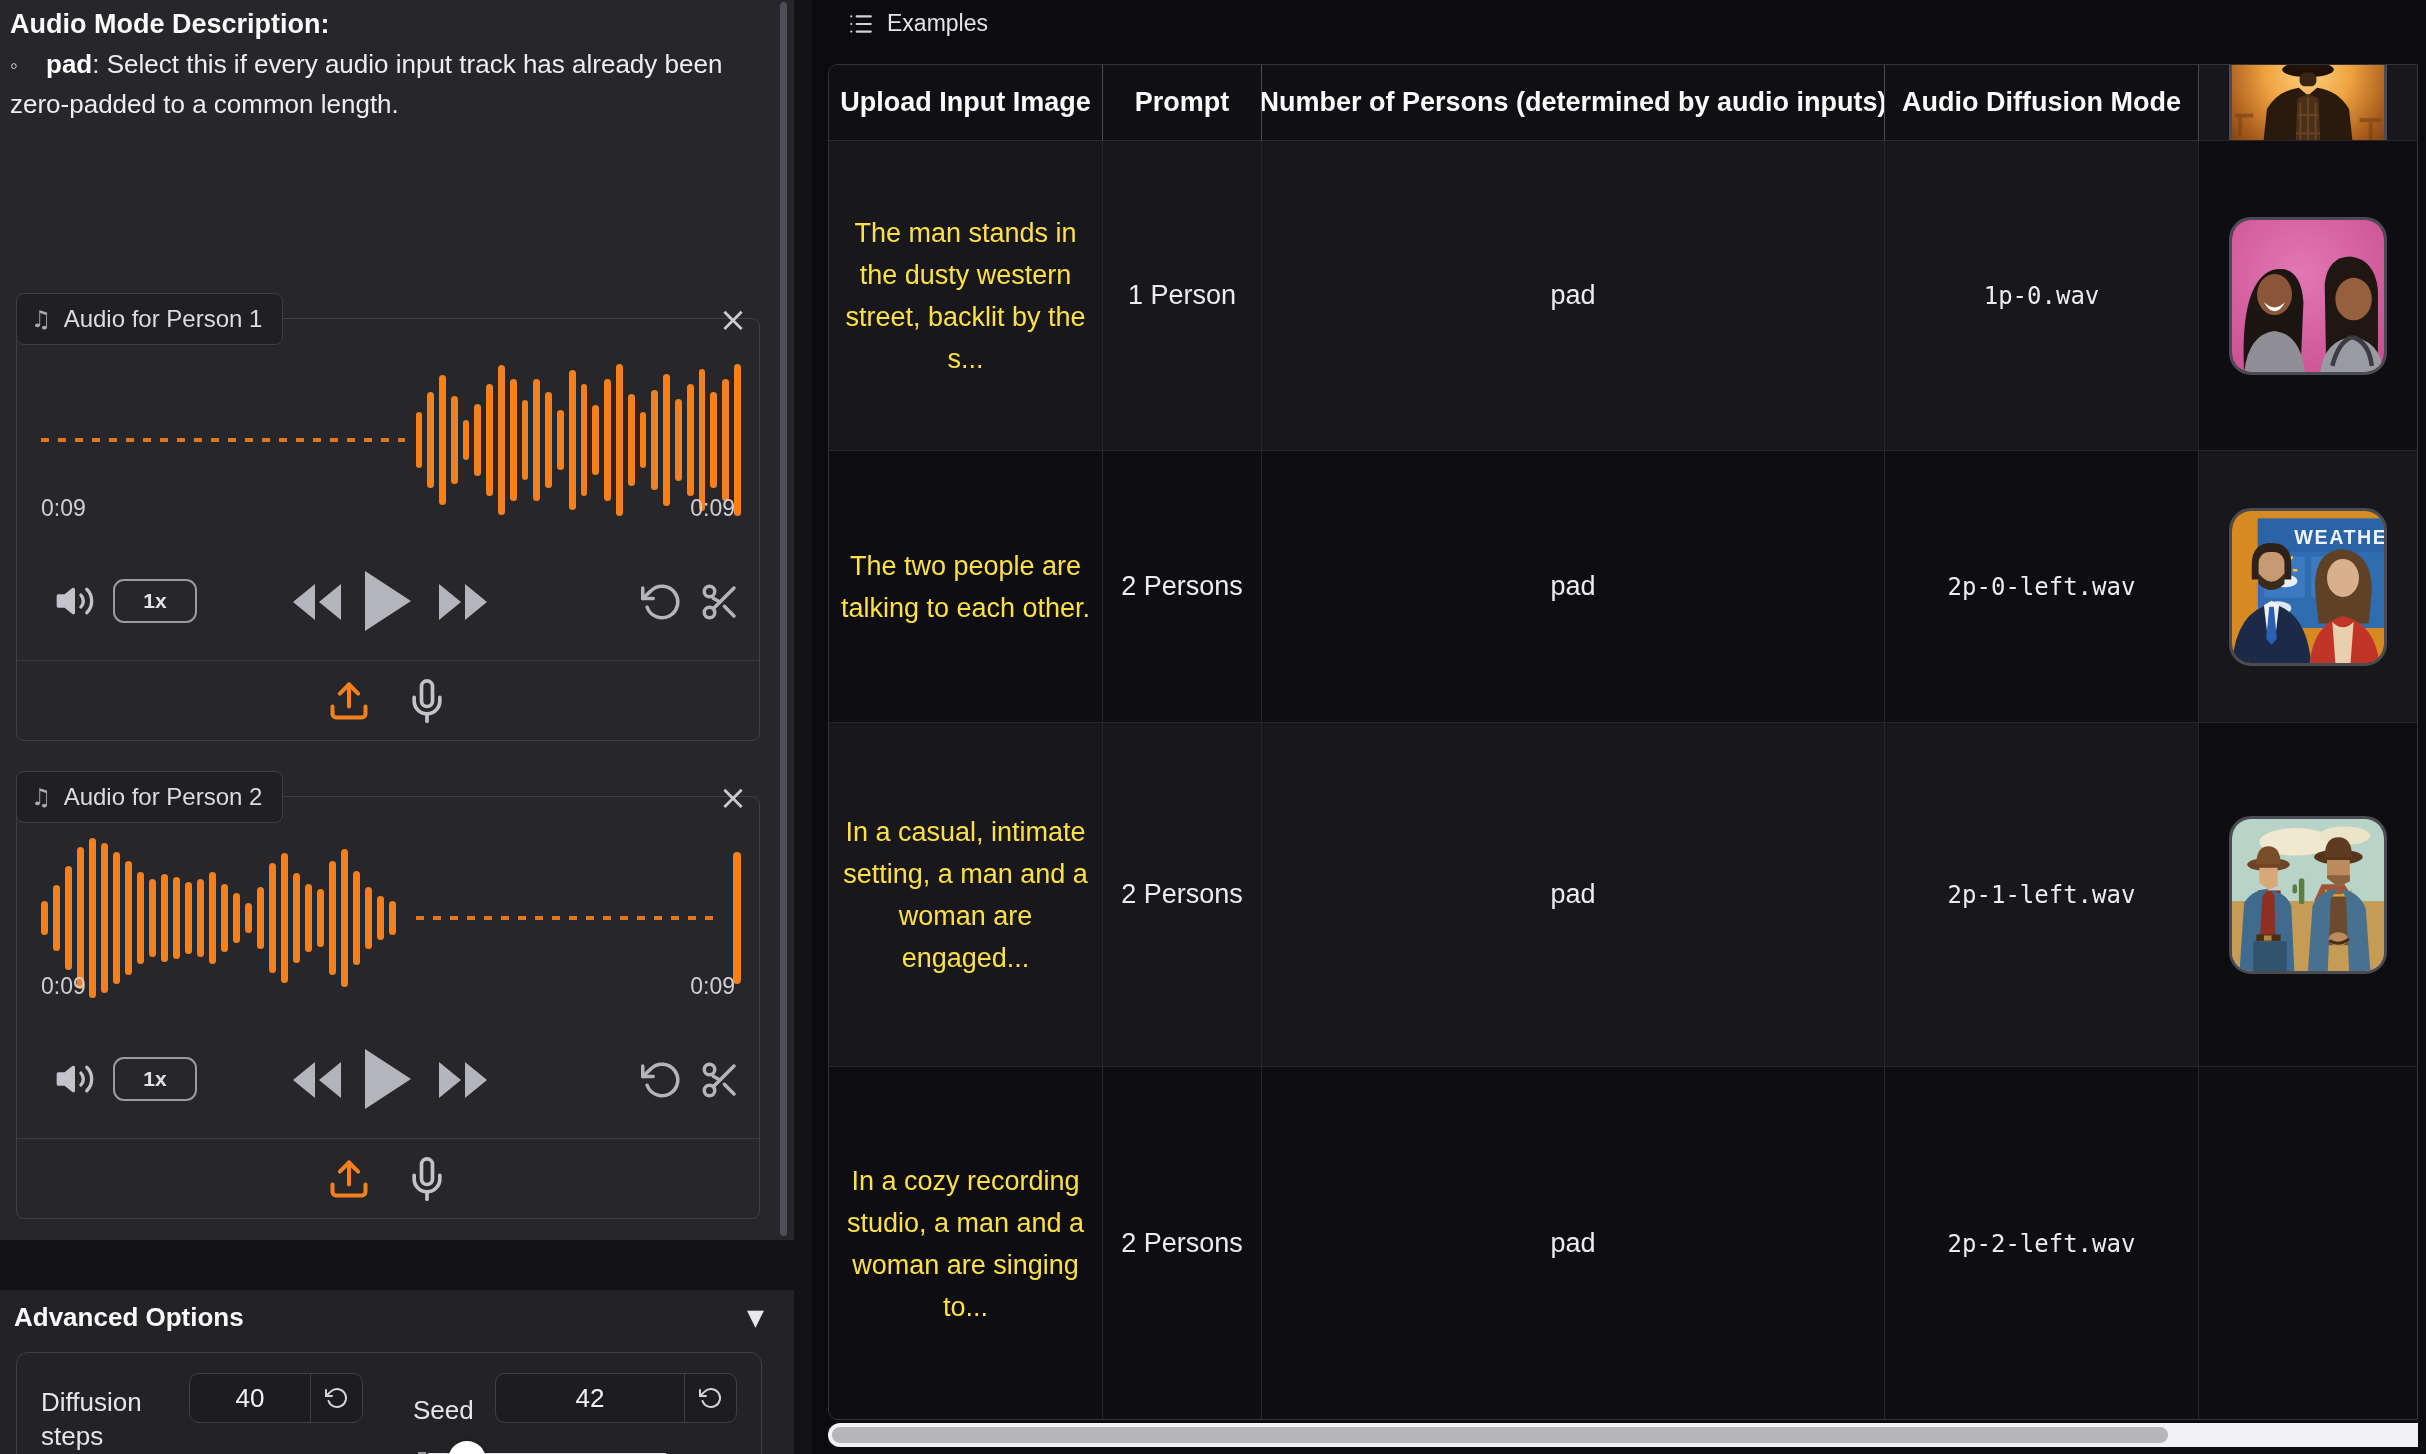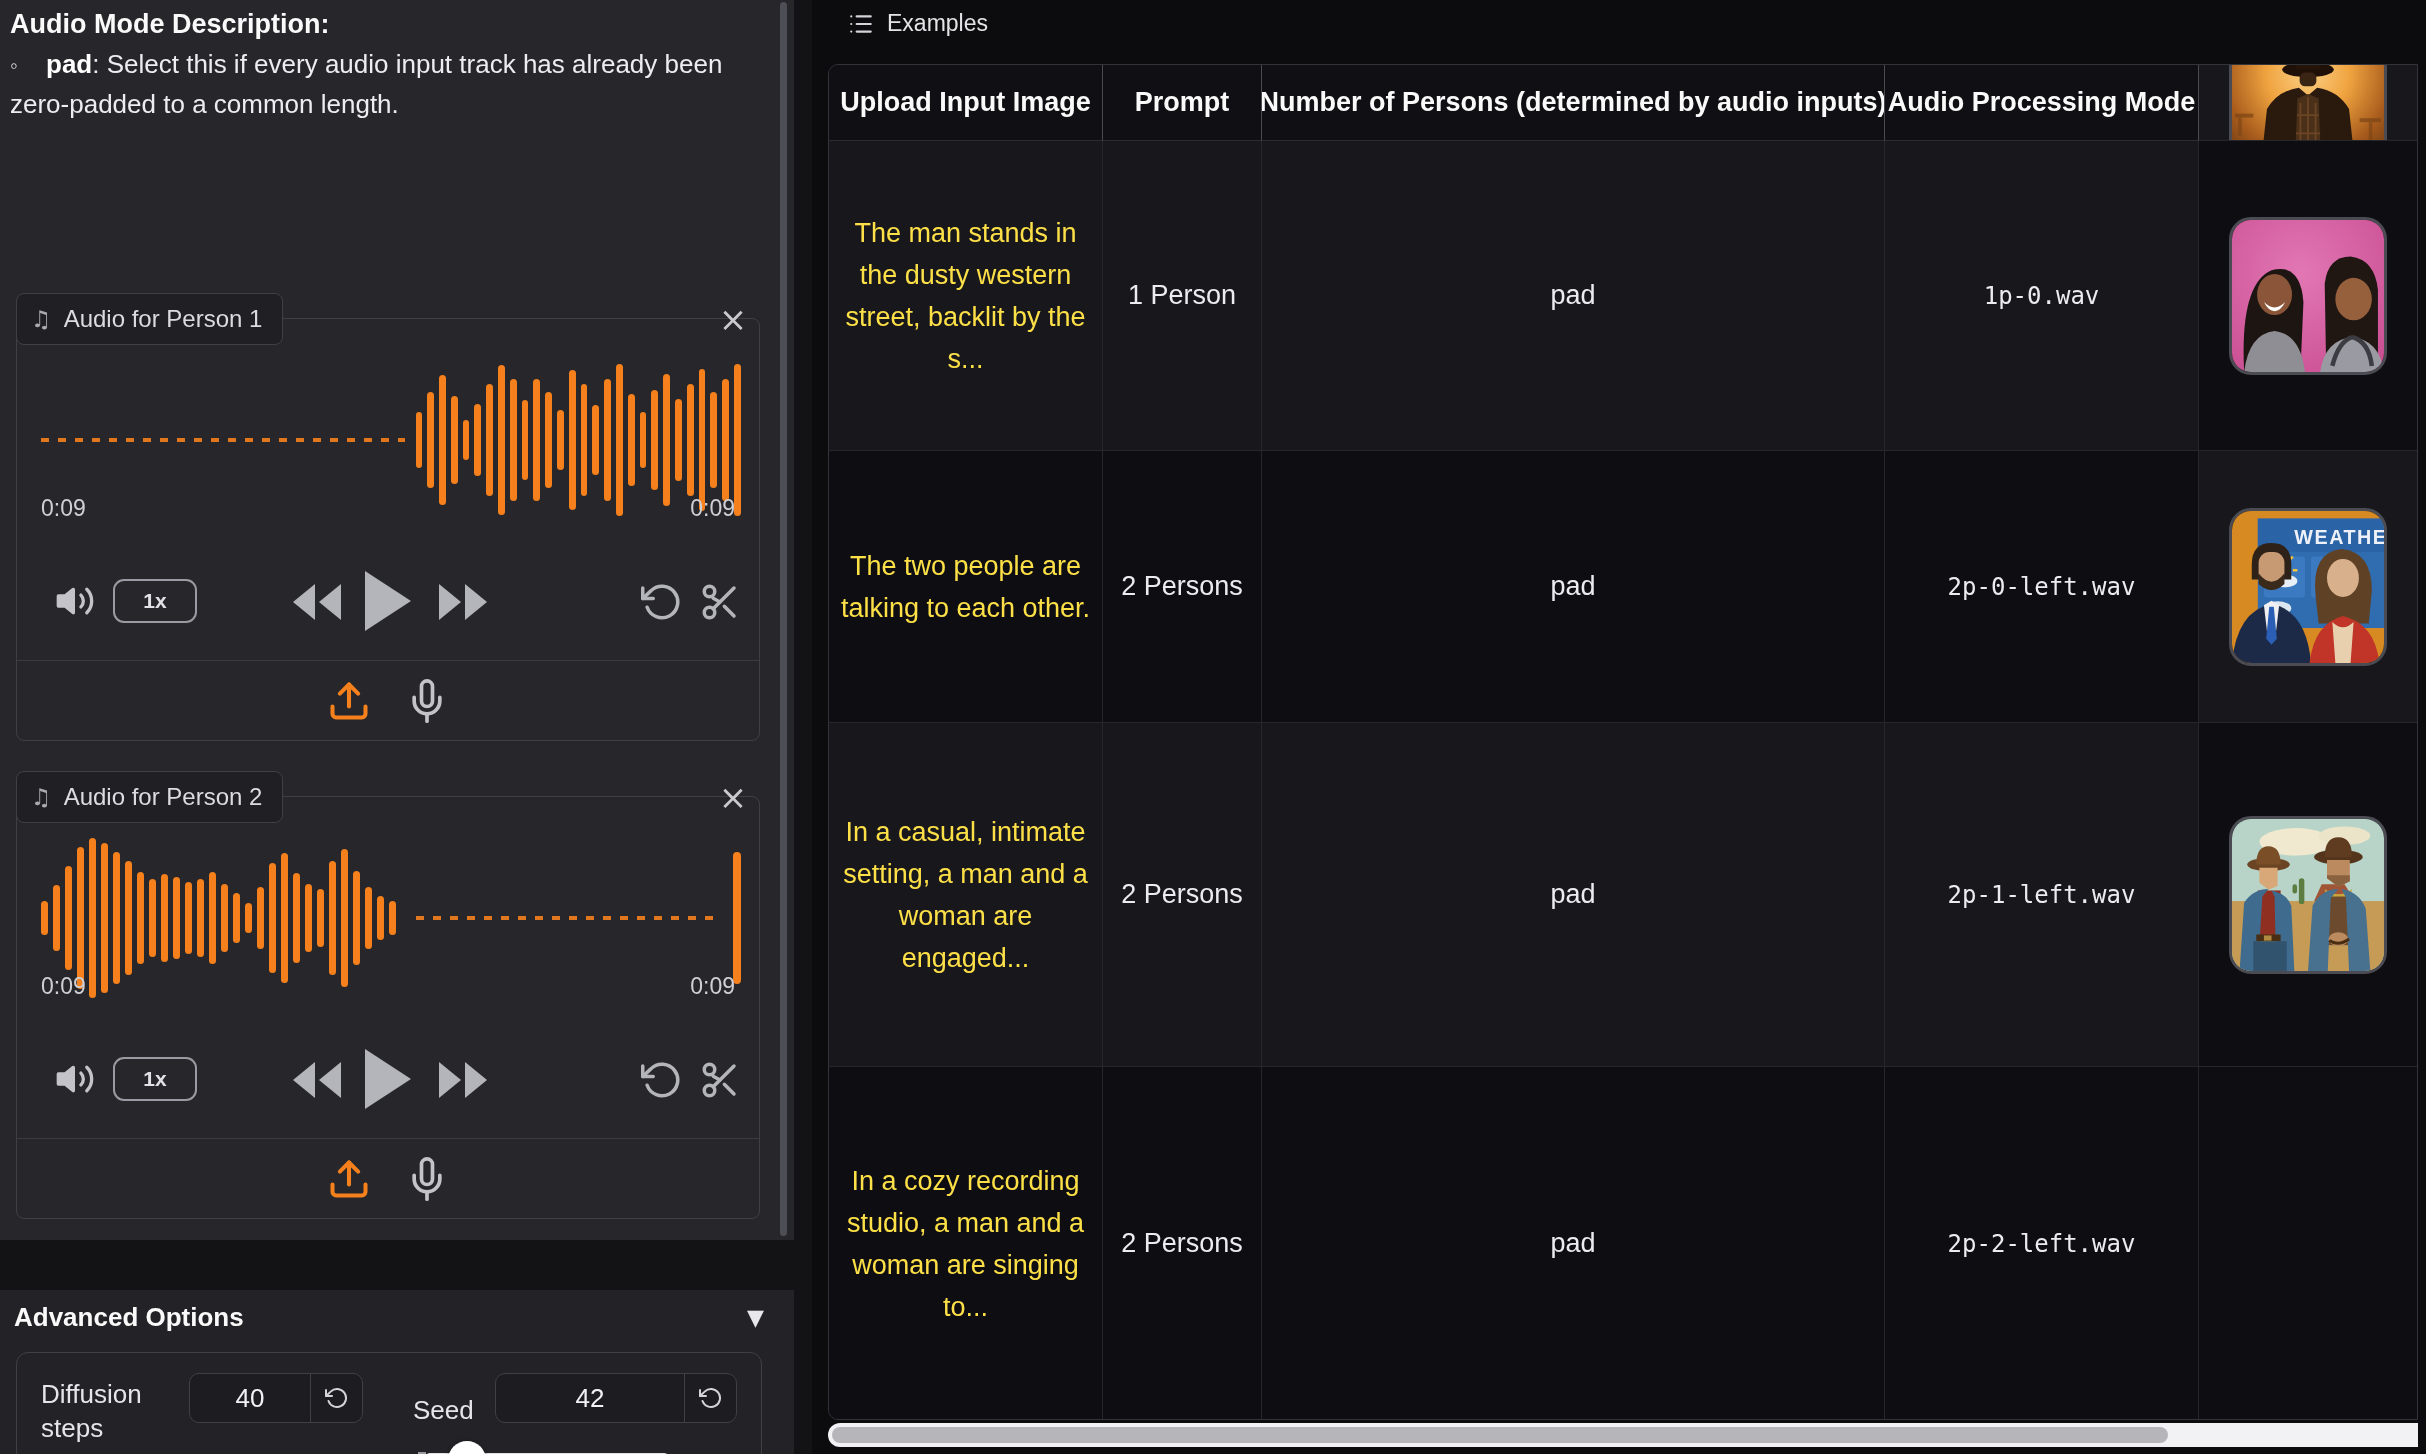--- a/index.html
+++ b/index.html
@@ -50,21 +50,21 @@
   .iconbtn{ background:none; border:none; cursor:pointer; display:flex; align-items:center; }
 
   
   .adv-block{ position:absolute; left:0; top:1290px; width:794px; height:164px; background:#232327; }
   .adv-head{ position:absolute; left:14px; top:12px; right:30px; display:flex; justify-content:space-between;
     align-items:center; font-size:26px; font-weight:bold; color:#fafafa; }
   .adv-arrow{ font-family:"DejaVu Sans",sans-serif; font-size:22px; color:#e8e8ec; }
   .adv-box{ position:absolute; left:16px; top:62px; width:746px; height:140px;
     border:1px solid #3f3f46; border-radius:12px; }
   .field-label{ position:absolute; font-size:26px; line-height:34px; color:#e6e6e9; }
-  .fl1{ left:24px; top:24px; width:120px; }
+  .fl1{ left:24px; top:32px; width:120px; }
   .fl2{ left:396px; top:40px; }
   .numinput{ position:absolute; top:20px; height:50px; display:flex; align-items:stretch;
     border:1px solid #3f3f46; border-radius:10px; background:#1d1d21; overflow:hidden;}
   .ni1{ left:172px; width:174px; } .ni2{ left:478px; width:242px; }
   .numinput input{ flex:1; min-width:0; background:transparent; border:none; color:#f2f2f4;
     font-size:26px; text-align:center; font-family:"Liberation Sans",sans-serif; outline:none;}
   .reset{ width:52px; border:none; border-left:1px solid #3f3f46; background:transparent;
     color:#d4d4d8; cursor:pointer; display:flex; align-items:center; justify-content:center; }
   .slider-tick{ position:absolute; left:418px; top:1452px; width:8px; height:4px; background:#9a9aa0;}
   .slider-track{ position:absolute; left:426px; top:1453px; width:242px; height:8px; background:#e2e2e6; border-radius:4px;}
@@ -364,21 +364,21 @@
           <line x1="3" y1="5" x2="3.01" y2="5"></line>
           <line x1="3" y1="12" x2="3.01" y2="12"></line>
           <line x1="3" y1="19" x2="3.01" y2="19"></line>
         </svg>
       <span>Examples</span>
     </div>
     <div class="extable" id="extable">
         <div class="cell th">Upload Input Image</div>
         <div class="cell th">Prompt</div>
         <div class="cell th">Number of Persons (determined by audio inputs)</div>
-        <div class="cell th">Audio Processing Mode</div>
+        <div class="cell th">Audio Diffusion Mode</div>
         <div class="cell row-odd">
           <div class="exa-img" role="img" aria-label="man in cowboy hat backlit on dusty street">
             <svg viewBox="0 0 100 100">
               <defs>
                 <radialGradient id="gc" cx="50%" cy="30%" r="78%">
                   <stop offset="0" stop-color="#fbd084"></stop>
                   <stop offset=".35" stop-color="#f0a440"></stop>
                   <stop offset=".7" stop-color="#a85c1c"></stop>
                   <stop offset="1" stop-color="#5f3210"></stop>
                 </radialGradient>

